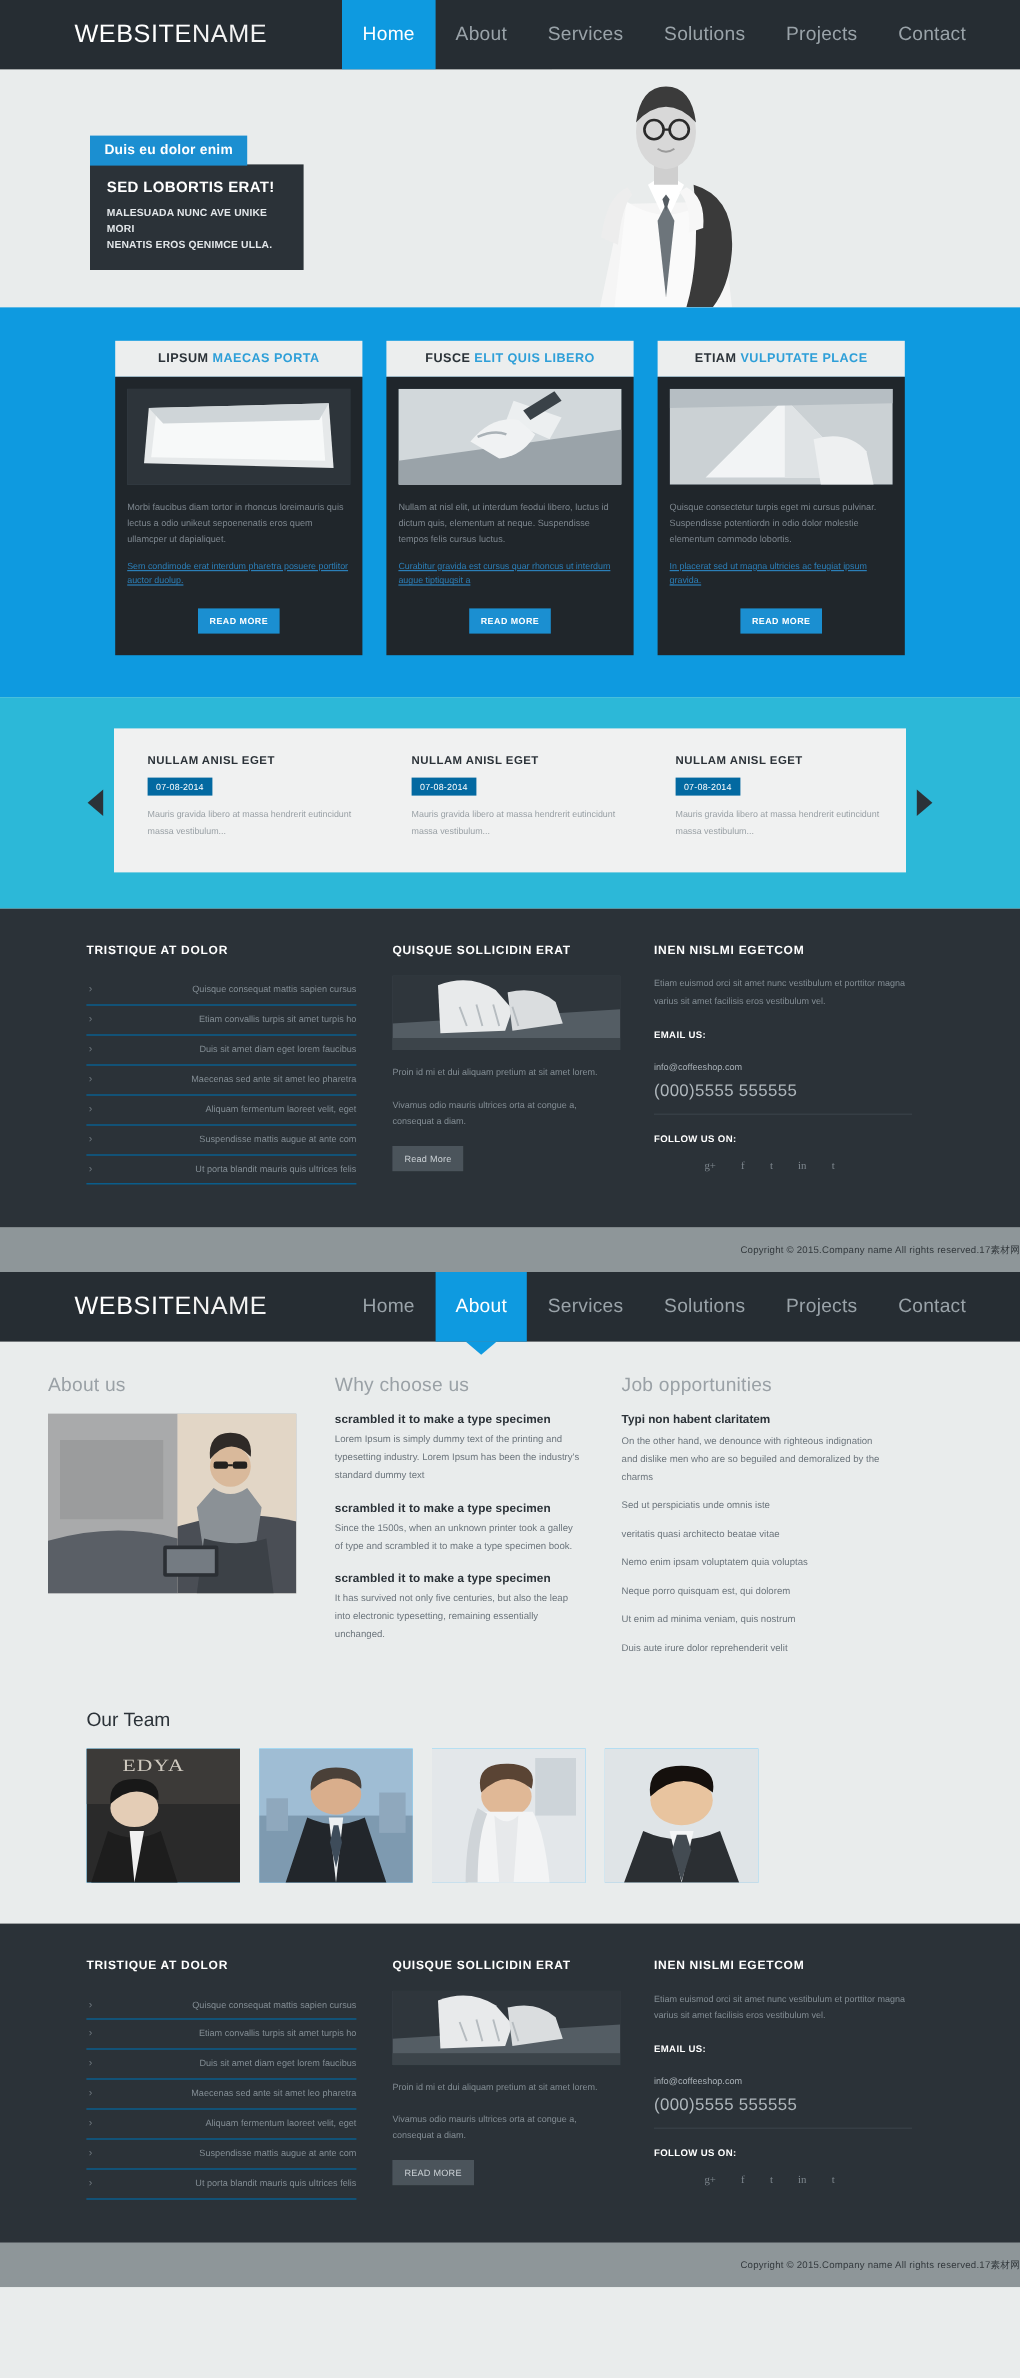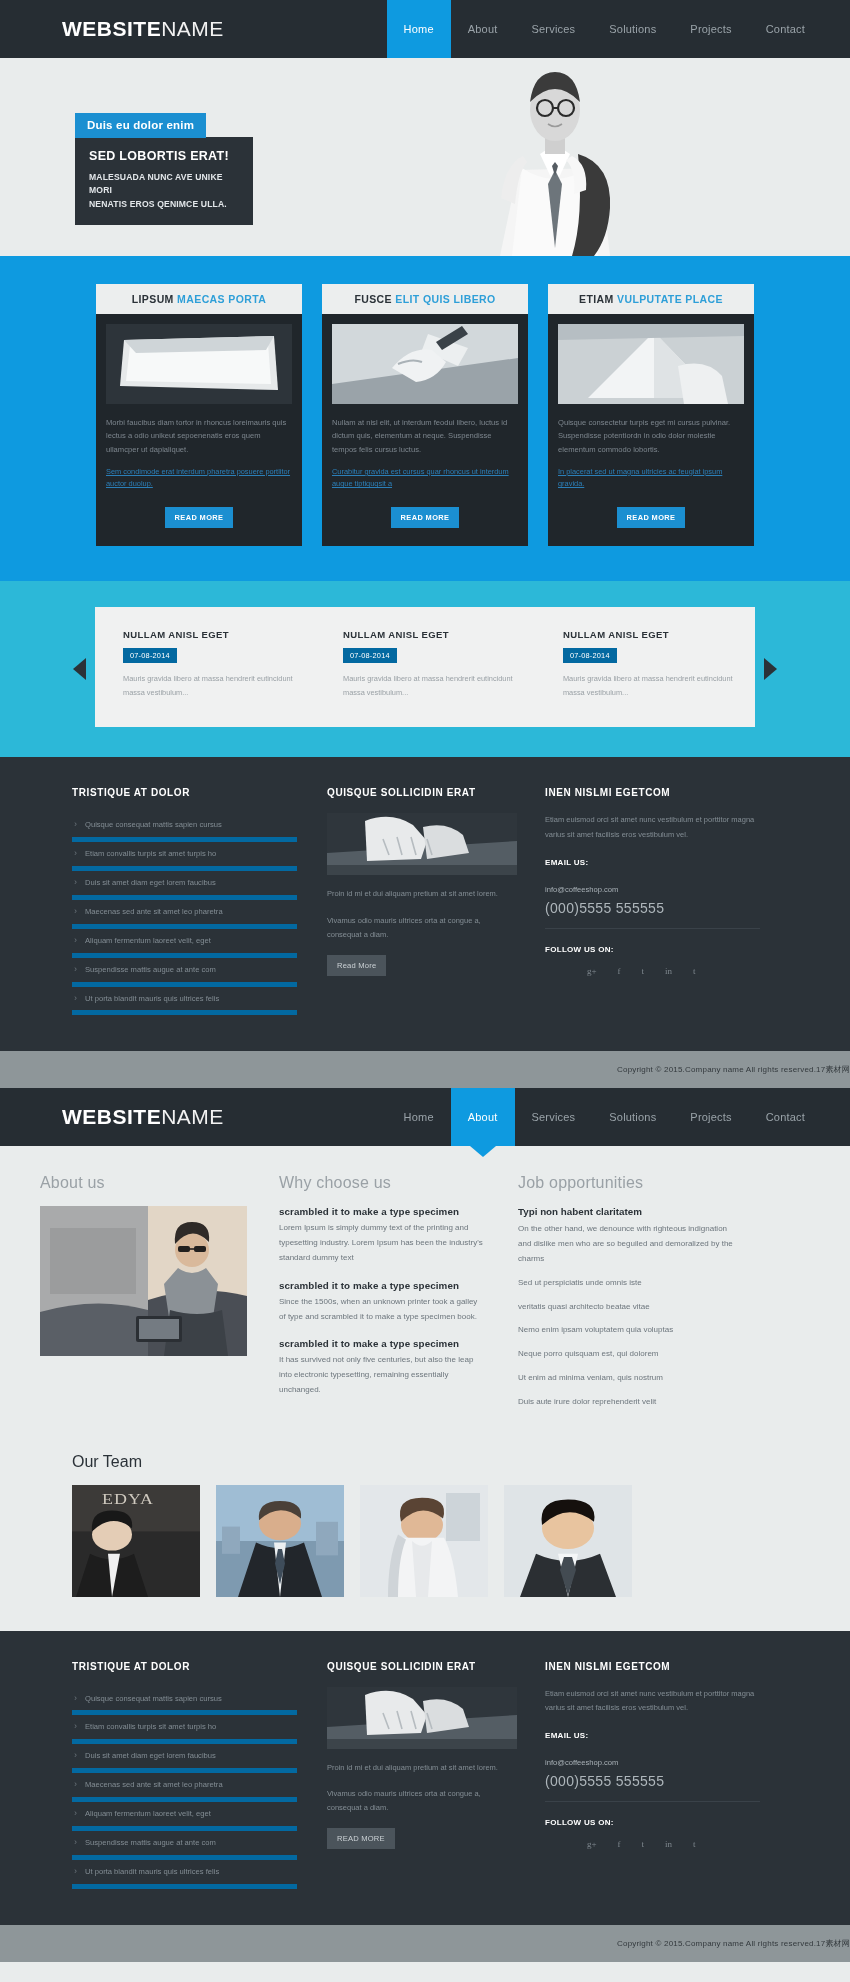--- a/index.html
+++ b/index.html
@@ -21,27 +21,27 @@
     position: relative;
   }
   .header .logo {
     margin-left: 62px;
     display:flex; align-items:center;
     font-size: 21px;
     letter-spacing: .5px;
     color:#fff;
     white-space: nowrap;
   }
-  .logo .b { font-weight: bold; }
+  .logo .b { font-weight: normal; }
   .logo .n { font-weight: 300; color:#f2f2f2; }
   .nav { margin-left:auto; display:flex; align-items:stretch; }
   .nav a {
     display:flex; align-items:center; justify-content:center;
     padding: 0 17px;
-    font-size: 11px;
+    font-size: 16px;
     color:#9aa3a9;
     text-decoration:none;
     letter-spacing:.2px;
   }
   .nav a.active { background:#0e9ae0; color:#fff; position:relative; }
   .nav a.active:after {
     content:""; position:absolute; left:50%; bottom:-11px; transform:translateX(-50%);
     width:0; height:0; border-left:13px solid transparent; border-right:13px solid transparent;
     border-top:11px solid #0e9ae0;
   }
@@ -128,21 +128,21 @@
   
   .footer { background:#2b3238; padding: 30px 0 36px 0; display:flex; }
   .fcol { color:#fff; }
   .fcol1 { width: 225px; margin-left:72px; }
   .fcol2 { width: 190px; margin-left:30px; }
   .fcol3 { width: 215px; margin-left:28px; }
   .fcol h3 { font-size:10px; font-weight:bold; letter-spacing:.6px; margin-bottom:15px; }
   .flist { list-style:none; }
   .flist li {
     font-size:7.6px; color:#838d94; padding: 7px 0 7px 13px;
-    border-bottom:5px solid #0369a1; position:relative; line-height:1.3;
+    border-bottom:1px solid #0369a1; position:relative; line-height:1.3;text-align:right;
   }
   .flist li:before { content:"›"; position:absolute; left:2px; top:6px; color:#6d767d; font-size:9px; }
   .fimg { width:100%; height:62px; background:#3a4249; overflow:hidden; position:relative; }
   .fcol2 p { font-size:7.5px; color:#838d94; line-height:1.9; margin-top:12px; }
   .fbtn {
     display:inline-block; margin-top:13px; background:#4b545b; color:#ccd2d6;
     font-size:7.6px; padding:6px 10px; border:0; cursor:pointer; letter-spacing:.2px;
   }
   .fcol3 p.intro { font-size:7.5px; color:#838d94; line-height:1.9; }
   .flabel { font-size:8px; font-weight:bold; color:#fff; margin-top:16px; letter-spacing:.3px; }

